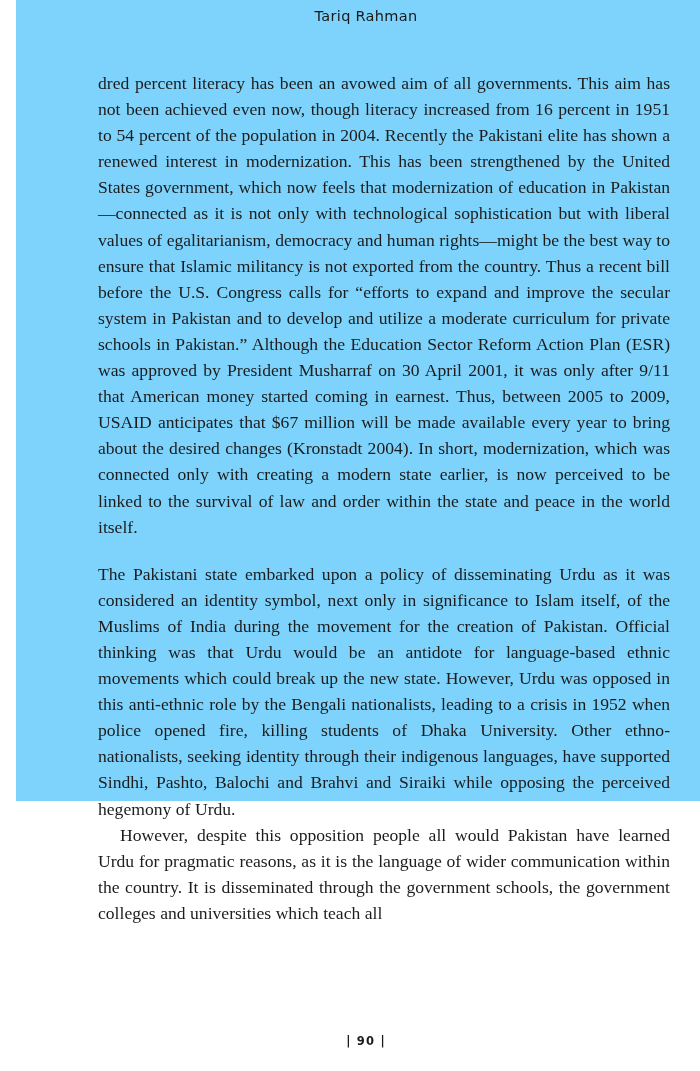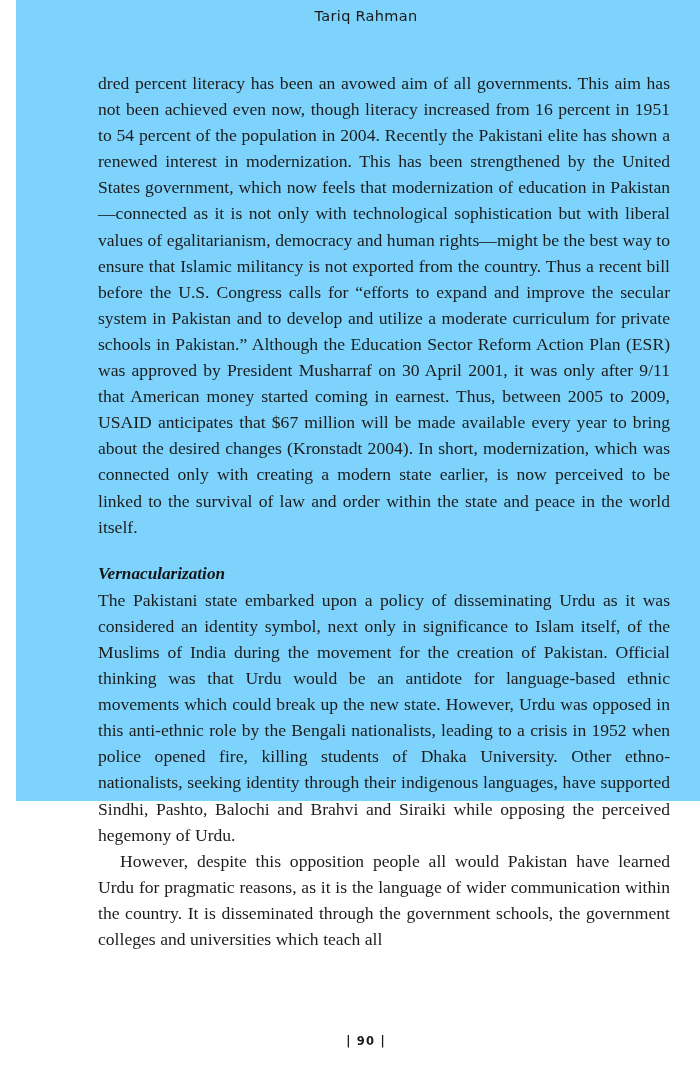--- a/index.html
+++ b/index.html
@@ -97,21 +97,20 @@
 <div class="page">
 
   <div class="running-head">Tariq Rahman</div>
 
   <div class="text-column">
 
     <p class="body-par">dred percent literacy has been an avowed aim of all governments. This aim has not been achieved even now, though literacy increased from 16 percent in 1951 to 54 percent of the population in 2004. Recently the Pakistani elite has shown a renewed interest in modernization. This has been strengthened by the United States government, which now feels that modernization of education in Pakistan—connected as it is not only with technological sophistication but with liberal values of egalitarianism, democracy and human rights—might be the best way to ensure that Islamic militancy is not exported from the country. Thus a recent bill before the U.S. Congress calls for “efforts to expand and improve the secular system in Pakistan and to develop and utilize a moderate curriculum for private schools in Pakistan.” Although the Education Sector Reform Action Plan (ESR) was approved by President Musharraf on 30 April 2001, it was only after 9/11 that American money started coming in earnest. Thus, between 2005 to 2009, USAID anticipates that $67 million will be made available every year to bring about the desired changes (Kronstadt 2004). In short, modernization, which was connected only with creating a modern state earlier, is now perceived to be linked to the survival of law and order within the state and peace in the world itself.</p>
 
     <div class="gap-before-heading"></div>
 
-    <h2 class="section-heading">Vernacularization</h2>
 
     <p class="body-par">The Pakistani state embarked upon a policy of disseminating Urdu as it was considered an identity symbol, next only in significance to Islam itself, of the Muslims of India during the movement for the creation of Pakistan. Official thinking was that Urdu would be an antidote for language-based ethnic movements which could break up the new state. However, Urdu was opposed in this anti-ethnic role by the Bengali nationalists, leading to a crisis in 1952 when police opened fire, killing students of Dhaka University. Other ethno-nationalists, seeking identity through their indigenous languages, have supported Sindhi, Pashto, Balochi and Brahvi and Siraiki while opposing the perceived hegemony of Urdu.</p>
 
     <p class="body-par indented">However, despite this opposition people all would Pakistan have learned Urdu for pragmatic reasons, as it is the language of wider communication within the country. It is disseminated through the government schools, the government colleges and universities which teach all</p>
 
   </div>
 
   <div class="folio">| 90 |</div>
 
 </div>

